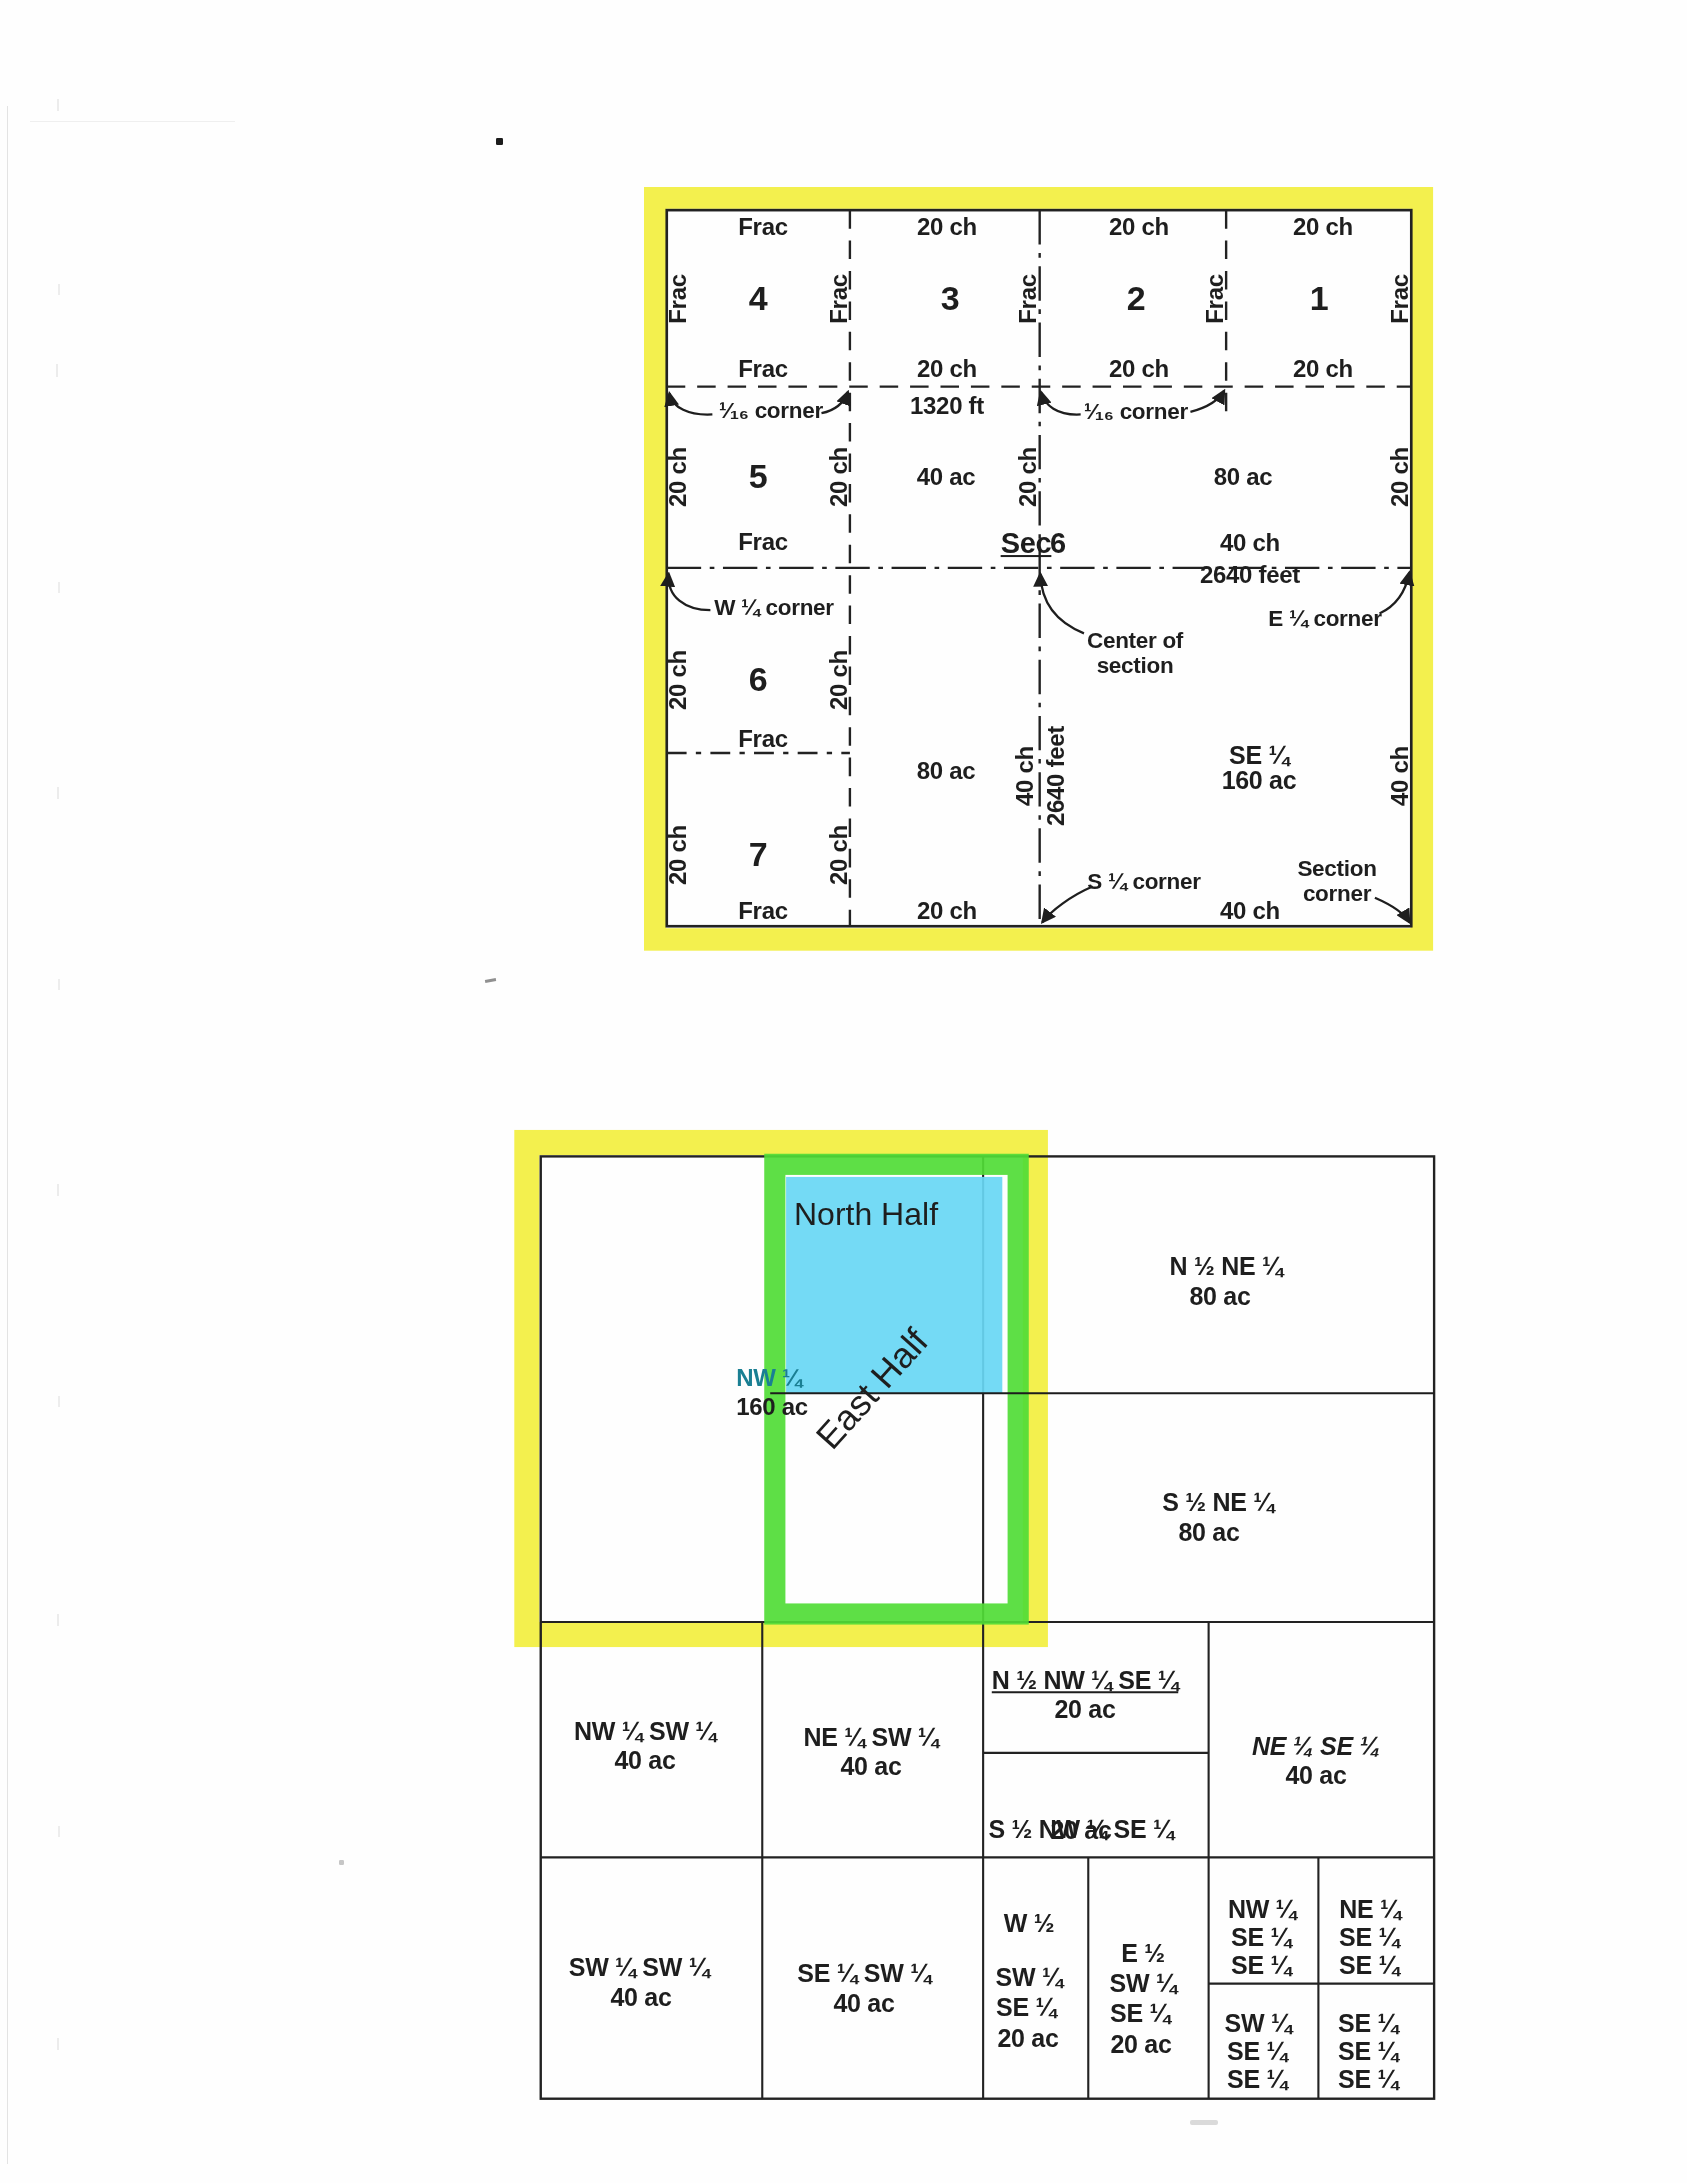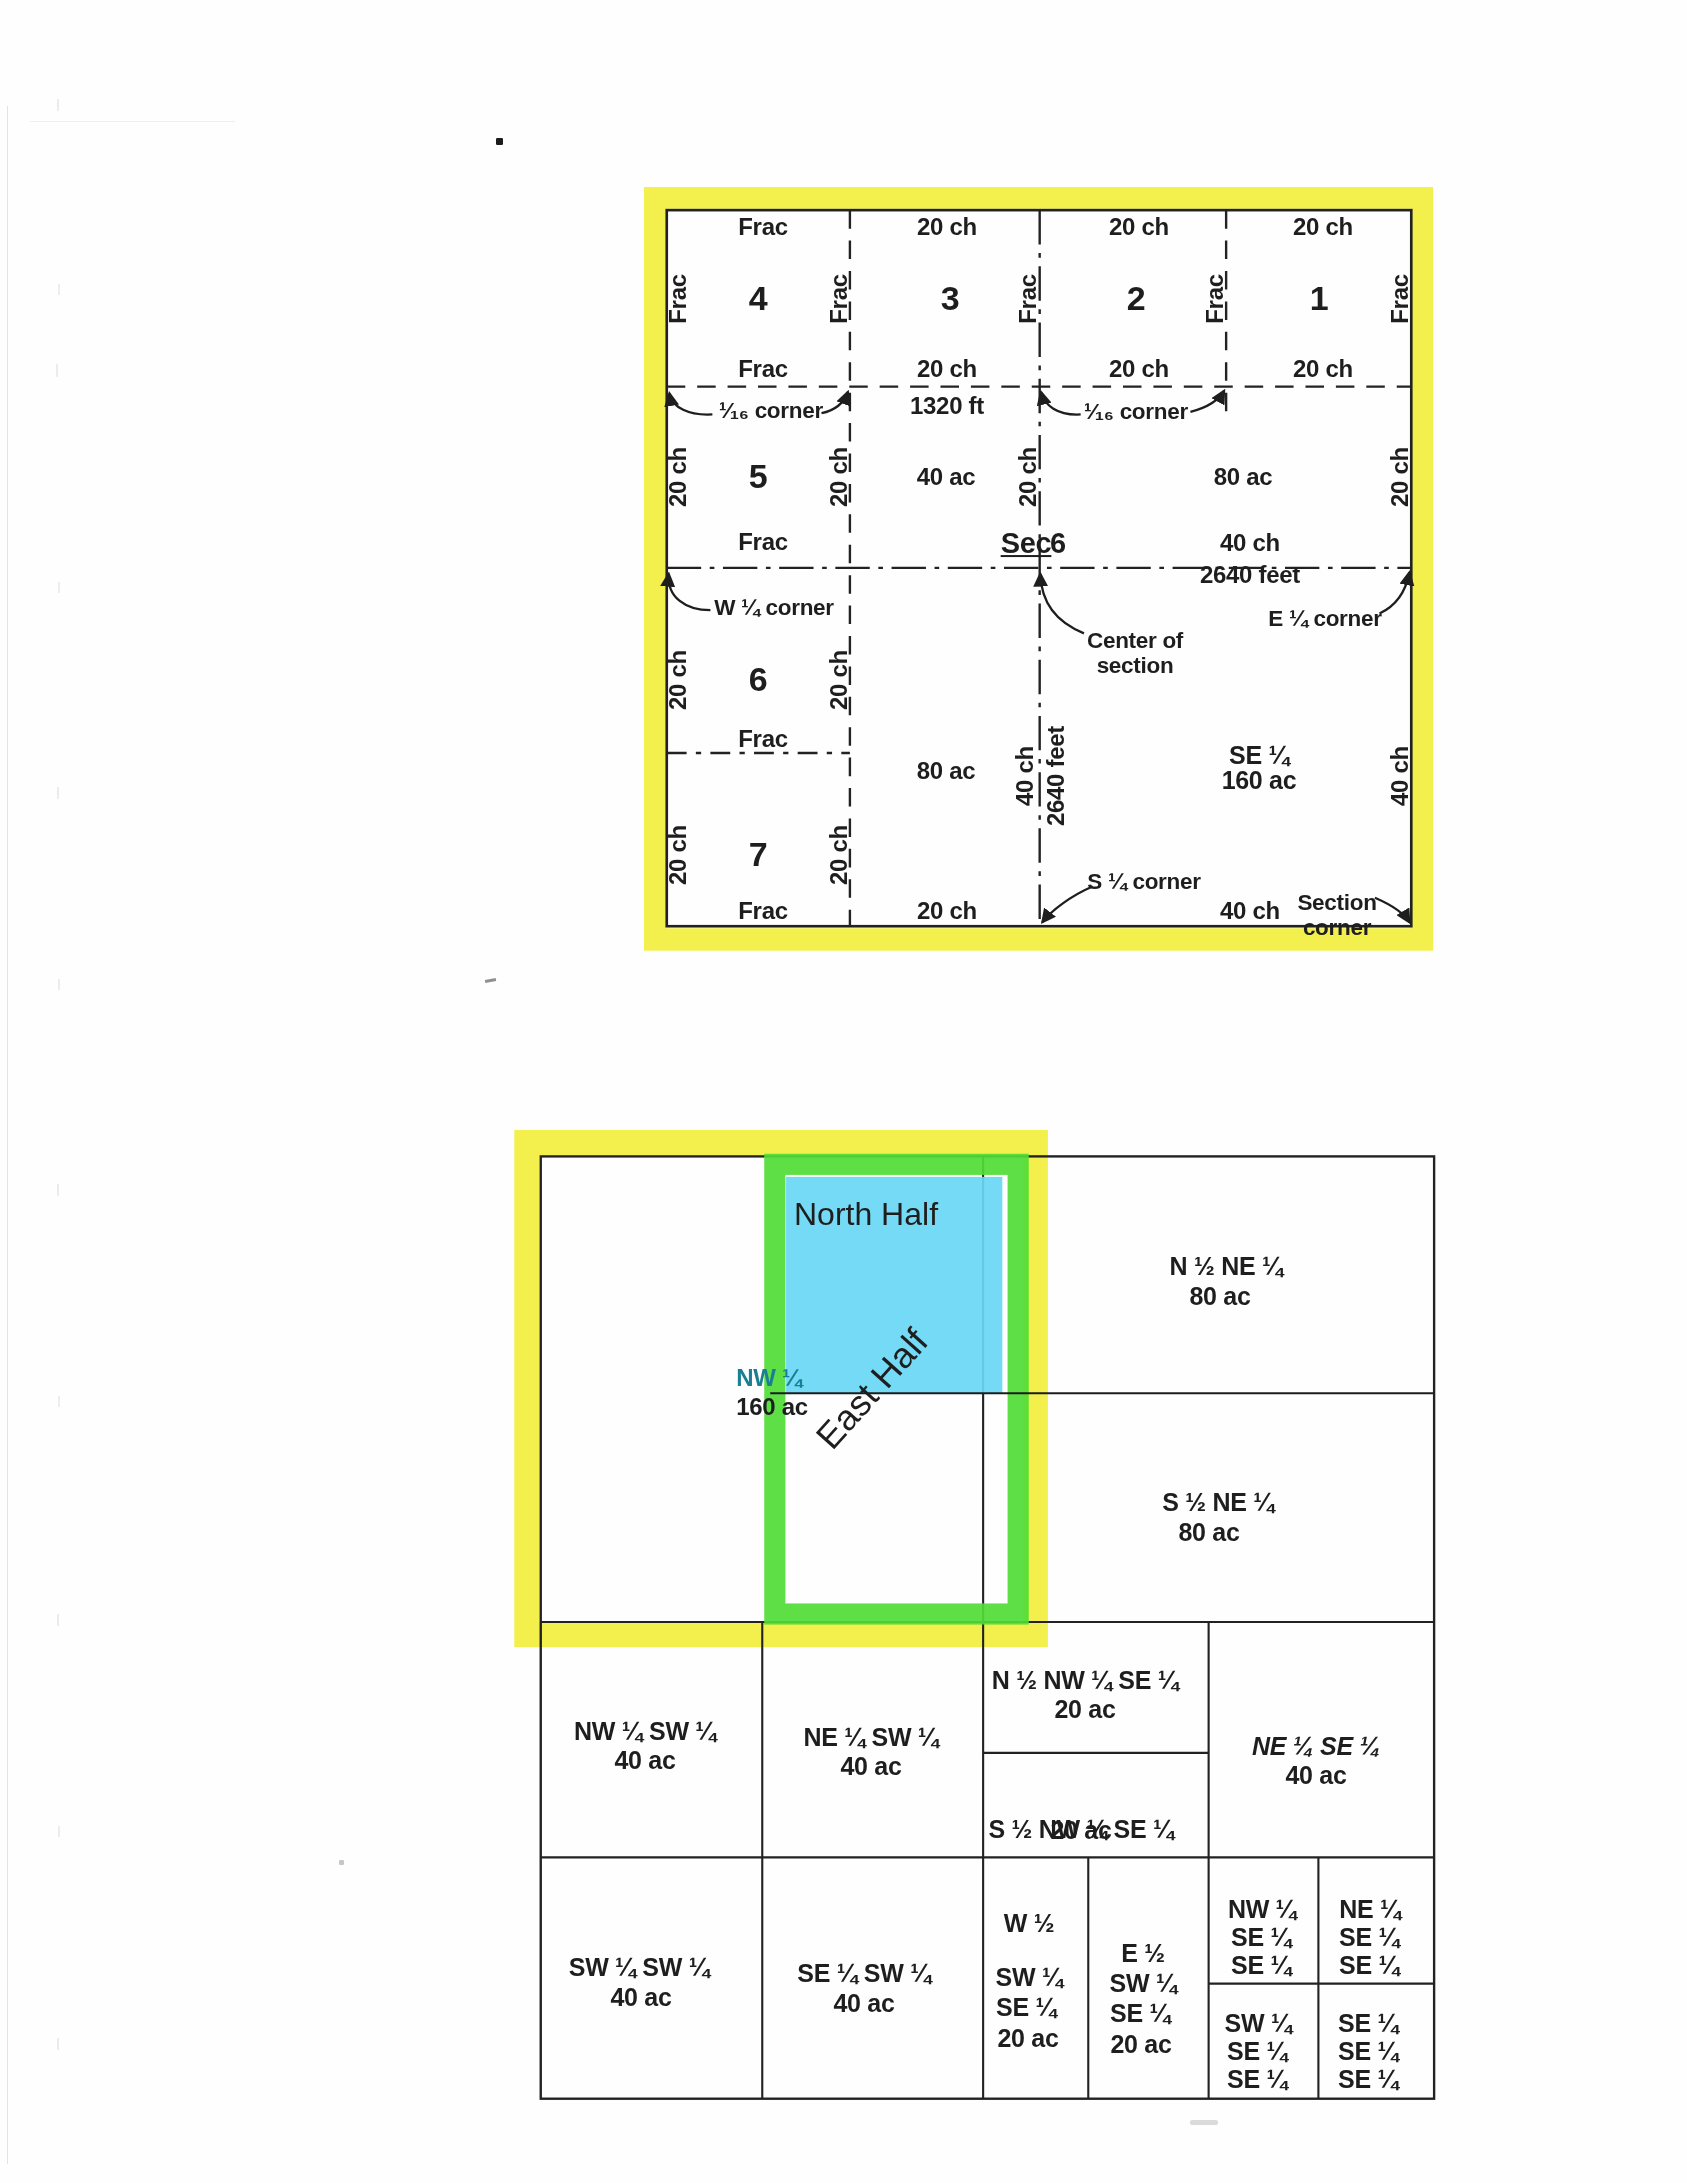--- a/index.html
+++ b/index.html
@@ -136,21 +136,21 @@
   <div class="lbl s36 vert" style="left:756px;top:589px;">40 ch</div>
 
   <div class="lbl s52" style="left:114px;top:668px;">7</div>
   <div class="lbl s36 vert" style="left:34px;top:668px;">20 ch</div>
   <div class="lbl s36 vert" style="left:195px;top:668px;">20 ch</div>
 
   <div class="lbl s36" style="left:119px;top:724px;">Frac</div>
   <div class="lbl s36" style="left:303px;top:724px;">20 ch</div>
   <div class="lbl s36" style="left:606px;top:724px;">40 ch</div>
   <div class="lbl s34" style="left:500px;top:695px;">S ¼ corner</div>
-  <div class="lbl s34 wrap" style="left:693px;top:729px;width:86px;">Section corner</div>
+  <div class="lbl s34 wrap" style="left:693px;top:695px;width:86px;">Section corner</div>
 </section>
 
 <section class="diagram" id="bottom-diagram" style="left:509px;top:1111px;width:939px;height:1006px;">
   <svg width="939" height="1006" viewBox="0 0 1420 1520">
 
     <rect x="27" y="47" width="769" height="744" fill="none" stroke-width="38" stroke="#f2ef44" stroke-opacity="0.95"></rect>
 
     <rect x="48" y="68" width="1351" height="1425" fill="none" stroke="#222" stroke-width="3.6"></rect>
     <path d="M717 68 V1493" stroke="#222" stroke-width="3.2"></path>
     <path d="M48 772 H1399" stroke="#222" stroke-width="3.2"></path>
@@ -175,21 +175,21 @@
   <div class="lbl s38" style="left:717px;top:156px;">N ½ NE ¼</div>
   <div class="lbl s38" style="left:711px;top:186px;">80 ac</div>
   <div class="lbl s38" style="left:709px;top:392px;">S ½ NE ¼</div>
   <div class="lbl s38" style="left:700px;top:422px;">80 ac</div>
 
   <div class="lbl s38" style="left:136px;top:621px;">NW ¼ SW ¼</div>
   <div class="lbl s38" style="left:136px;top:650px;">40 ac</div>
   <div class="lbl s38" style="left:362px;top:627px;">NE ¼ SW ¼</div>
   <div class="lbl s38" style="left:362px;top:656px;">40 ac</div>
 
-  <div class="lbl s38" style="left:576px;top:570px;">N ½ NW ¼ SE ¼</div>
+  <div class="lbl s38" style="left:576px;top:570px;text-decoration:underline;">N ½ NW ¼ SE ¼</div>
   <div class="lbl s38" style="left:576px;top:599px;">20 ac</div>
   <div class="lbl s38" style="left:572px;top:691px;margin-top:28px;">S ½ NW ¼ SE ¼</div>
   <div class="lbl s38" style="left:572px;top:720px;">20 ac</div>
   <div class="lbl s38" style="left:807px;top:636px;font-style:italic;">NE ¼ SE ¼</div>
   <div class="lbl s38" style="left:807px;top:665px;">40 ac</div>
 
   <div class="lbl s38" style="left:130px;top:857px;">SW ¼ SW ¼</div>
   <div class="lbl s38" style="left:132px;top:887px;">40 ac</div>
   <div class="lbl s38" style="left:355px;top:863px;">SE ¼ SW ¼</div>
   <div class="lbl s38" style="left:355px;top:893px;">40 ac</div>

